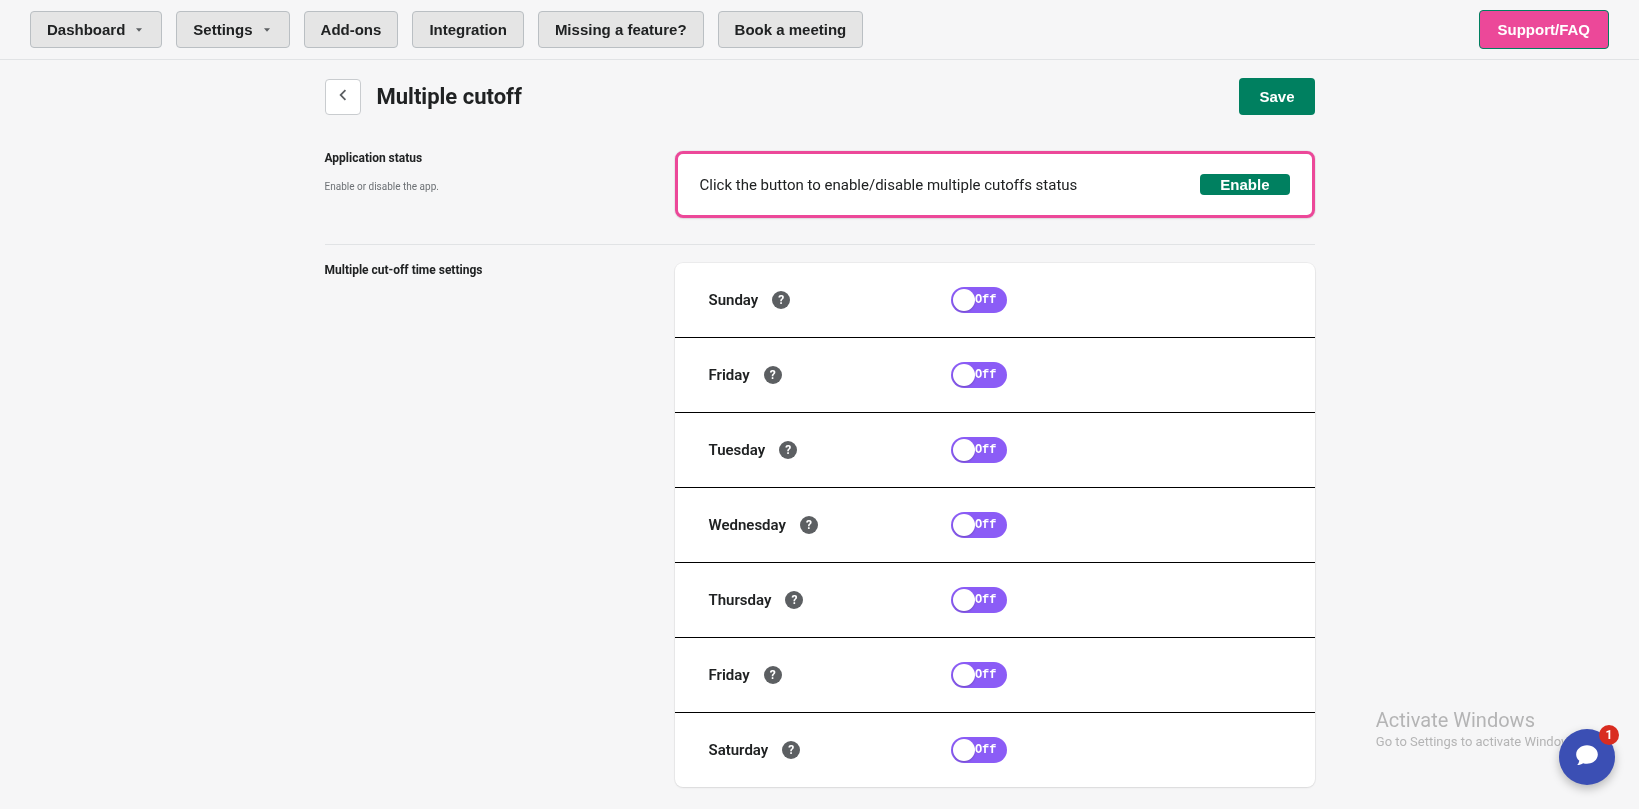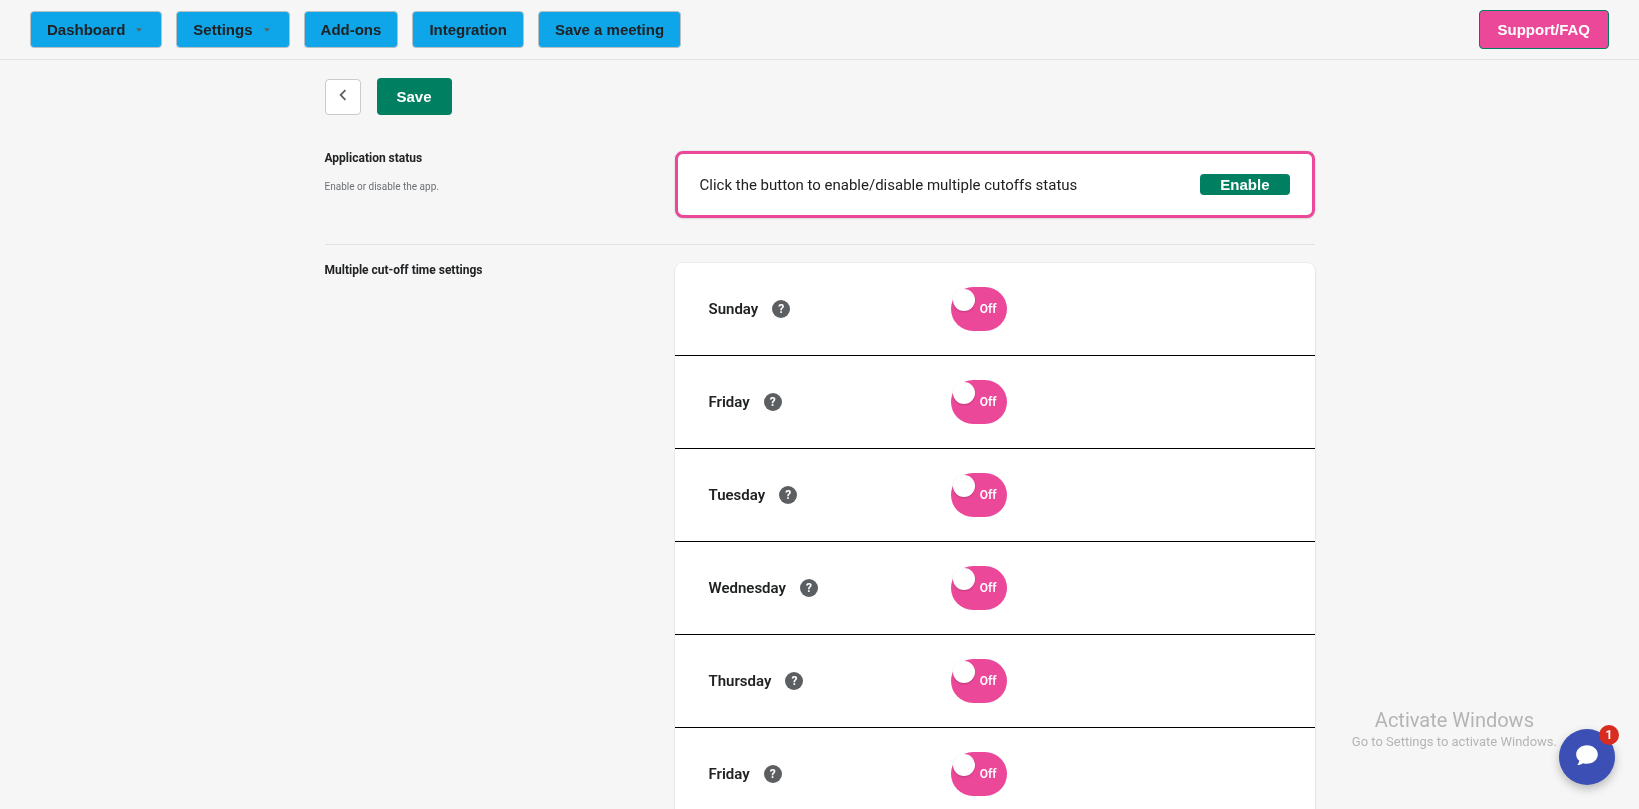--- a/index.html
+++ b/index.html
@@ -15,21 +15,21 @@
   
   .topbar {
     display: flex;
     align-items: center;
     padding: 10px 30px;
     background: #f6f6f7;
     border-bottom: 1px solid #e1e3e5;
     gap: 14px;
   }
   .nav-btn {
-    background: #0ea5e9;
+    background: #e5e5e5;
     border: 1px solid #babfc3;
     border-radius: 4px;
     padding: 9px 16px;
     font-size: 15px;
     font-weight: 600;
     color: #202223;
     display: inline-flex;
     align-items: center;
     gap: 8px;
     cursor: pointer;
@@ -166,48 +166,49 @@
     flex-shrink: 0;
   }
   .toggle-wrap {
     margin-left: auto;
     width: 330px;
     display: flex;
   }
   .toggle {
     position: relative;
     width: 56px;
-    height: 44px;
-    background: #ec4899;
+    height: 26px;
+    background: #8b5cf6;
     border-radius: 999px;
     cursor: pointer;
     display: inline-flex;
     align-items: center;
+    font-family: Liberation Mono, monospace;
   }
   .toggle .knob {
     position: absolute;
     left: 2px; top: 2px;
     width: 22px; height: 22px;
     background: #fff;
     border-radius: 50%;
     box-shadow: 0 1px 2px rgba(0,0,0,0.2);
   }
   .toggle .lbl {
     position: absolute;
     right: 10px;
     font-size: 12px;
     color: #fff;
     font-weight: 600;
   }
   
   .watermark {
     position: absolute;
-    right: 82px;
+    right: 58px;
     bottom: 60px;
-    text-align: center;
+    text-align: left;
     color: rgba(100,100,100,0.45);
     pointer-events: none;
   }
   .watermark .l1 { font-size: 20px; }
   .watermark .l2 { font-size: 13px; margin-top: 2px; }
   
   .chat-bubble {
     position: absolute;
     right: 24px;
     bottom: 24px;
@@ -256,38 +257,42 @@
         </svg>
     </span>
   </button>
   <button class="nav-btn">
     <span>Add-ons</span>
   </button>
   <button class="nav-btn">
     <span>Integration</span>
   </button>
   <button class="nav-btn">
-    <span>Save a meeting</span>
+    <span>Missing a feature?</span>
+  </button>
+  <button class="nav-btn">
+    <span>Book a meeting</span>
   </button>
   <div class="spacer"></div>
   <button class="support-btn">
     <span>Support/FAQ</span>
   </button>
 </div>
 
 <div class="page-wrap">
 
   <div class="page-header">
     <button class="back-btn">
       <span>
         <svg viewBox="0 0 20 20">
             <path d="M12 4l-6 6 6 6 1.4-1.4L8.8 10l4.6-4.6z"></path>
           </svg>
       </span>
     </button>
+    <div class="page-title">Multiple cutoff</div>
     <button class="save-btn">
       <span>Save</span>
     </button>
   </div>
 
   <div class="section">
     <div class="section-left">
       <h2>Application status</h2>
       <p>Enable or disable the app.</p>
     </div>

